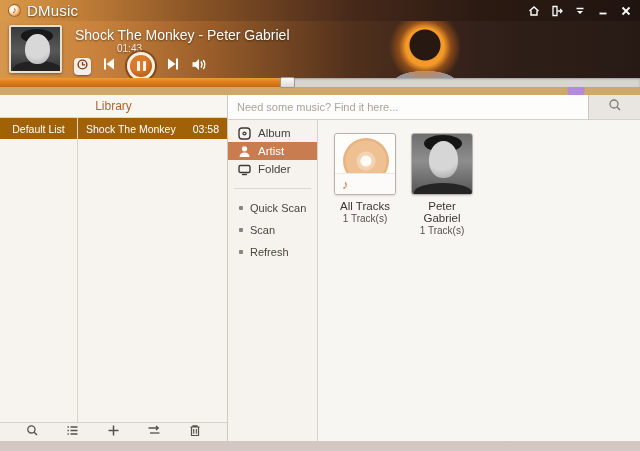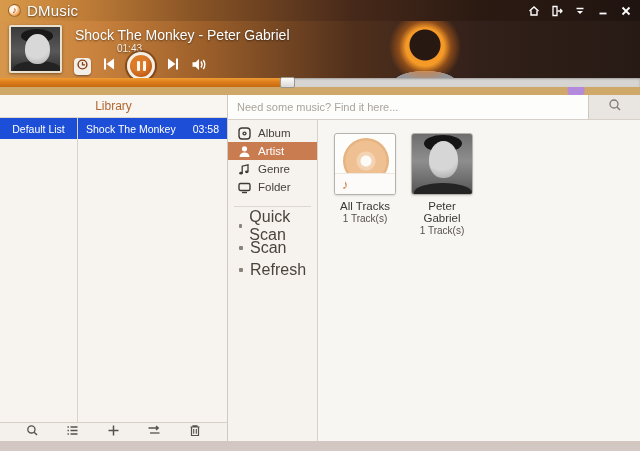--- a/index.html
+++ b/index.html
@@ -66,21 +66,21 @@
   .main { position:absolute; left:0; top:87px; width:640px; height:346px; display:flex;margin-top:8px; }
 
   
   .library { width:228px; background:#f7f4f0; border-right:1px solid #cfc9c0; display:flex; flex-direction:column; }
   .library-header { height:23px; display:flex; align-items:center; justify-content:center;
     color:#b2652f; font-size:12px; border-bottom:1px solid #ddd5ca; background:#f9f6f2; }
   .library-cols { flex:1; display:flex; }
   .playlist-col { width:78px; border-right:1px solid #d9d3ca; }
   .track-col { flex:1; }
   .lib-row { height:21px; display:flex; align-items:center; font-size:10.5px; color:#4a443c; cursor:default; }
-  .lib-row.selected { background:#1d4ed8; color:#fff; }
+  .lib-row.selected { background:#a16207; color:#fff; }
   .playlist-col .lib-row { justify-content:center; }
   .track-col .lib-row { padding:0 8px; justify-content:space-between; }
   .lib-toolbar { height:19px; background:#f3f0ebE6; border-top:1px solid #d6d0c7;
     display:flex; align-items:center; justify-content:space-around; padding:0 12px;
     background:rgba(243,240,235,.92); }
   .tool-btn { width:22px; height:16px; display:flex; align-items:center; justify-content:center; cursor:default; }
 
   
   .rightside { flex:1; display:flex; flex-direction:column; }
   .search-row { height:25px; display:flex; border-bottom:1px solid #d6d0c8; }
@@ -91,21 +91,21 @@
     display:flex; align-items:center; justify-content:center; cursor:default; }
 
   .browse-row { flex:1; display:flex; }
   .sidebar { width:90px; background:#f6f3ef; border-right:1px solid #d6d1c9; padding-top:4px; }
   .nav-item { height:18px; display:flex; align-items:center; gap:7px; padding-left:9px;
     font-size:11.5px; color:#46413a; cursor:default; }
   .nav-item.selected { background:#c97c4f; color:#fff; }
   .nav-item .nico { width:14px; display:flex; justify-content:center; }
   .sidebar-sep { height:1px; background:#ddd7cf; margin:10px 6px 8px 6px; }
   .action-item { height:22px; display:flex; align-items:center; gap:7px; padding-left:11px;
-    font-size:16px; color:#4a443c; cursor:default; }
+    font-size:11px; color:#4a443c; cursor:default; }
   .action-item .bullet { width:4px; height:4px; background:#8a847a; border-radius:1px; }
 
   .content { flex:1; background:#f8f6f3; padding:13px 0 0 15px; display:flex; align-items:flex-start; gap:13px; }
   .card { width:64px; text-align:center; cursor:default; }
   .thumb { width:62px; height:62px; border:1px solid #b7b3ab; border-radius:3px; background:#fdfdfc;
     position:relative; overflow:hidden; margin:0 auto; box-shadow:0 1px 2px rgba(0,0,0,.12); }
   .thumb-disc .disc { position:absolute; left:8px; top:4px; width:46px; height:46px; border-radius:50%;
     background:radial-gradient(circle at 50% 50%, #fdfbf8 0 5px, #f3d3b2 6px 9px, #eec092 10px 20px, #e7b380 21px); }
   .thumb-disc .sleeve { position:absolute; left:0; bottom:0; width:100%; height:21px; background:#fcfbf9;
     border-top:1px solid #eee8de; }
@@ -309,30 +309,20 @@
                 <svg width="13" height="13" viewBox="0 0 13 13">
                   <circle cx="6.5" cy="3.8" r="2.6" fill="#fff"></circle>
                   <path d="M1.5 12 Q1.8 7.5 6.5 7.5 Q11.2 7.5 11.5 12 Z" fill="#fff"></path>
                 </svg>
               </span>
             <span>Artist</span>
           </div>
           <div class="nav-item">
             <span class="nico">
                 <svg width="13" height="13" viewBox="0 0 13 13">
-                  <path d="M4.2 10 V3.2 L10 1.8 V8.6" fill="none" stroke="#3f3a35" stroke-width="1.3"></path>
-                  <ellipse cx="3" cy="10.2" rx="1.8" ry="1.4" fill="#3f3a35"></ellipse>
-                  <ellipse cx="8.8" cy="8.8" rx="1.8" ry="1.4" fill="#3f3a35"></ellipse>
-                </svg>
-              </span>
-            <span>Genre</span>
-          </div>
-          <div class="nav-item">
-            <span class="nico">
-                <svg width="13" height="13" viewBox="0 0 13 13">
                   <rect x="1" y="2.5" width="11" height="7" rx="1.5" fill="none" stroke="#3f3a35" stroke-width="1.4"></rect>
                   <path d="M4 11.5 H9" stroke="#3f3a35" stroke-width="1.4"></path>
                 </svg>
               </span>
             <span>Folder</span>
           </div>
 
           <div class="sidebar-sep"></div>
 
           <div class="action-item">

